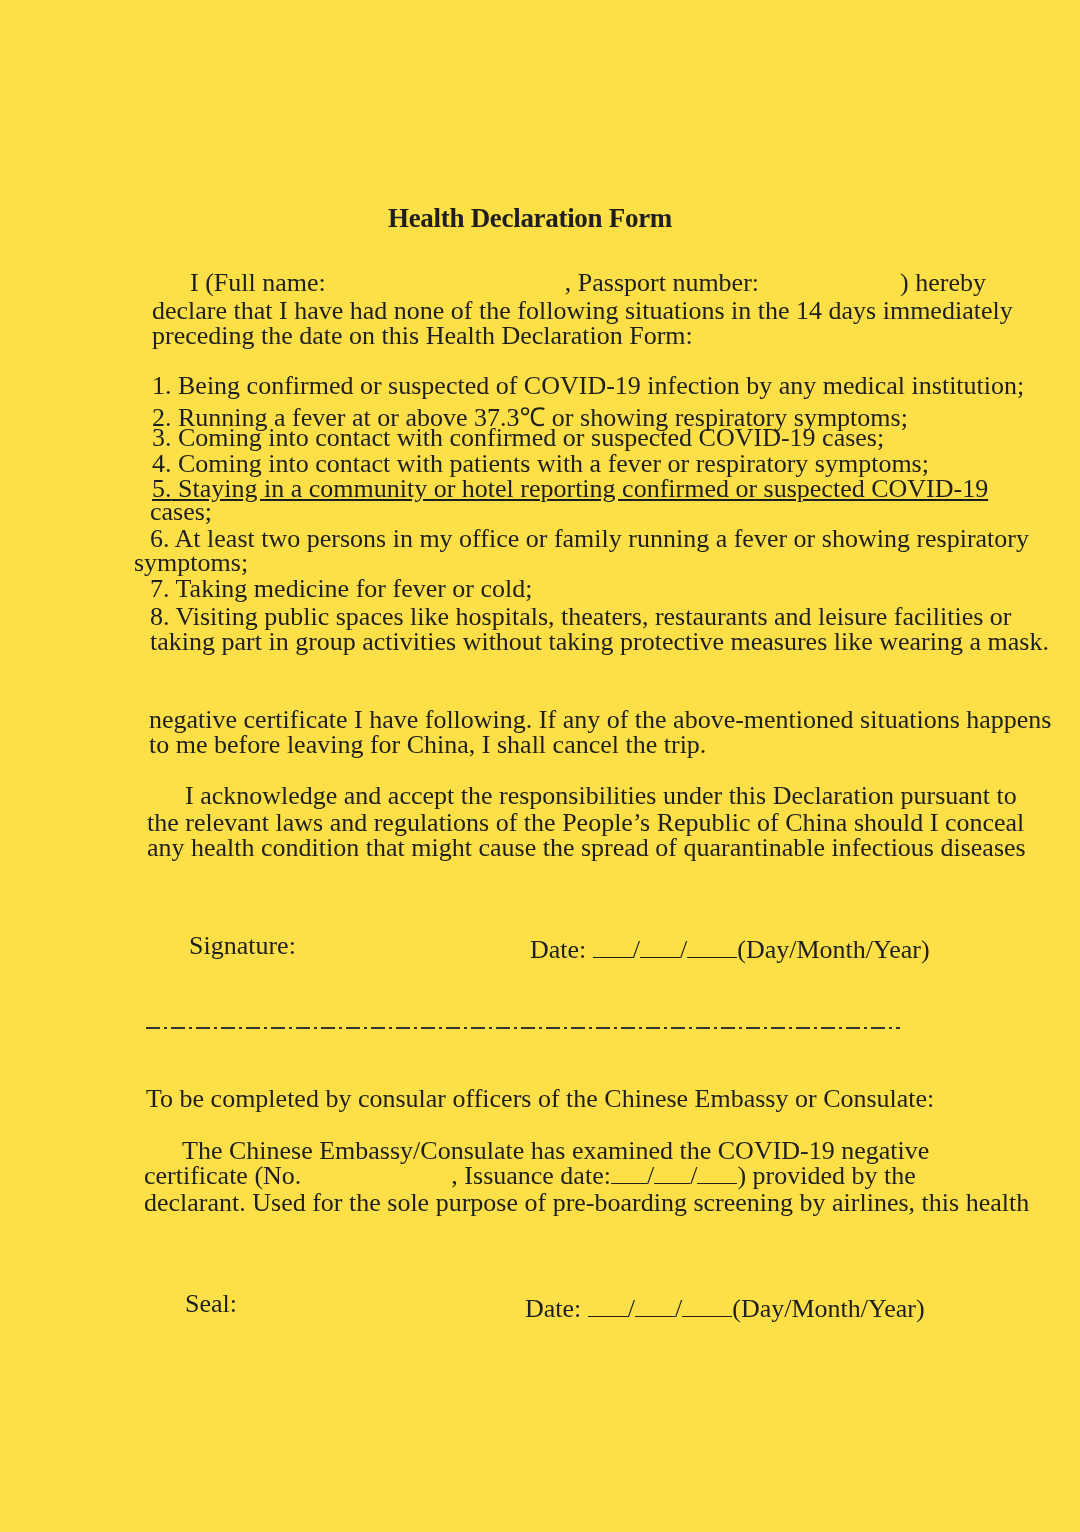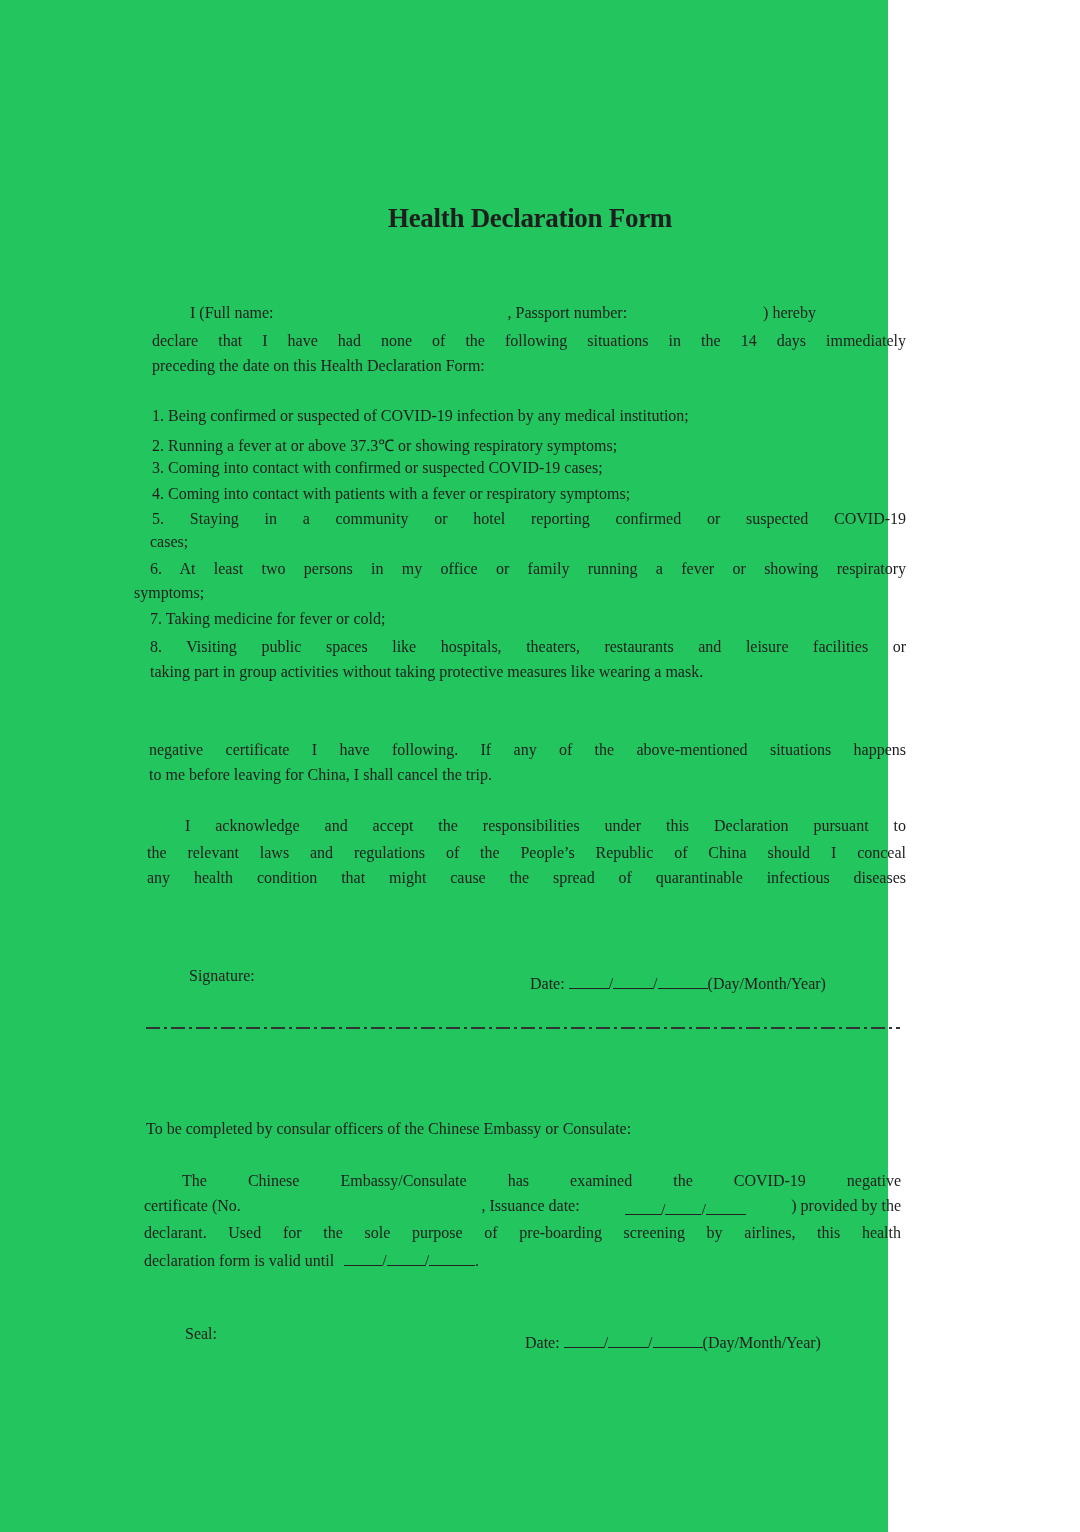--- a/index.html
+++ b/index.html
@@ -4,26 +4,26 @@
 <style>
   html, body { margin: 0; padding: 0; }
   body {
     width: 1080px; height: 1532px;
     background: #ffffff;
     position: relative;
     overflow: hidden;
     font-family: "Liberation Serif", serif;
     color: #1e1e1e;
   }
-  .page { position: absolute; left: 0; top: 0; width: 888px; height: 1532px; background: #22c55e; }
+  .page { position: absolute; left: 0; top: 0; width: 1080px; height: 1532px; background: #fde047; }
   .title {
     position: absolute; top: 203px; left: 0; width: 1060px; text-align: center;
     font-weight: bold; font-size: 27px; letter-spacing: -0.3px;
   }
-  .line { position: absolute; font-size: 16px; white-space: nowrap; margin-top: 36px; }
+  .line { position: absolute; font-size: 26px; white-space: nowrap; }
   .just { text-align: justify; text-align-last: justify; }
   .blank { display: inline-block; }
   .ul { display: inline-block; border-bottom: 1.2px solid #222; height: 17px; vertical-align: baseline; }
   .dash-sep {
     position: absolute; left: 146px; top: 1027px; width: 754px; height: 2px;
     background-image: repeating-linear-gradient(to right, #333 0 14px, transparent 14px 18px, #333 18px 21px, transparent 21px 25px);
   }
 </style>
 </head>
 <body>
@@ -52,21 +52,21 @@
       <span>Running a fever at or above 37.3℃ or showing respiratory symptoms;</span>
     </div>
     <div class="line" style="left:152px; top:423px;">
       <span>3.</span>
       <span>Coming into contact with confirmed or suspected COVID-19 cases;</span>
     </div>
     <div class="line" style="left:152px; top:449px;">
       <span>4.</span>
       <span>Coming into contact with patients with a fever or respiratory symptoms;</span>
     </div>
-    <div class="line just" style="left:152px; top:474px; width:754px;">
+    <div class="line just" style="left:152px; top:474px; width:754px;text-decoration:underline;">
       <span>5.</span>
       <span>Staying in a community or hotel reporting confirmed or suspected COVID-19</span>
     </div>
     <div class="line" style="left:150px; top:497px;">cases;</div>
     <div class="line just" style="left:150px; top:524px; width:756px;">
       <span>6.</span>
       <span>At least two persons in my office or family running a fever or showing respiratory</span>
     </div>
     <div class="line" style="left:134px; top:548px;">symptoms;</div>
     <div class="line" style="left:150px; top:574px;">
@@ -99,24 +99,20 @@
 
   <div class="line just" style="left:182px; top:1136px; width:719px;">The Chinese Embassy/Consulate has examined the COVID-19 negative</div>
   <div class="line" style="left:144px; top:1161px; width:757px; display:flex; justify-content:space-between;">
     <span>certificate (No.</span>
     <span style="flex:0 0 150px;"></span>
     <span>, Issuance date:</span>
     <span><span class="ul" style="width:36px;"></span><span>/</span><span class="ul" style="width:36px;"></span><span>/</span><span class="ul" style="width:40px;"></span></span>
     <span>) provided by the</span>
   </div>
   <div class="line just" style="left:144px; top:1188px; width:757px;">declarant. Used for the sole purpose of pre-boarding screening by airlines, this health</div>
-  <div class="line" style="left:144px; top:1212px;">
-    <span>declaration form is valid until</span>
-    <span class="ul" style="width:38px; margin-left:6px;"></span><span>/</span><span class="ul" style="width:38px;"></span><span>/</span><span class="ul" style="width:46px;"></span><span>.</span>
-  </div>
 
   <div class="line" style="left:185px; top:1289px;">Seal:</div>
   <div class="line" style="left:525px; top:1294px;">
     <span>Date:</span>
     <span class="ul" style="width:40px;"></span><span>/</span><span class="ul" style="width:40px;"></span><span>/</span><span class="ul" style="width:50px;"></span><span>(Day/Month/Year)</span>
   </div>
 
 </div>
 
 </body></html>

